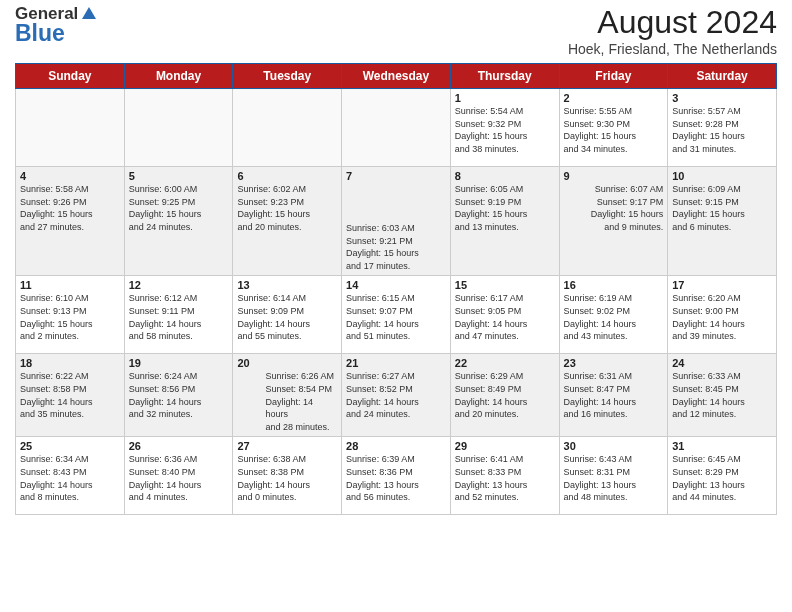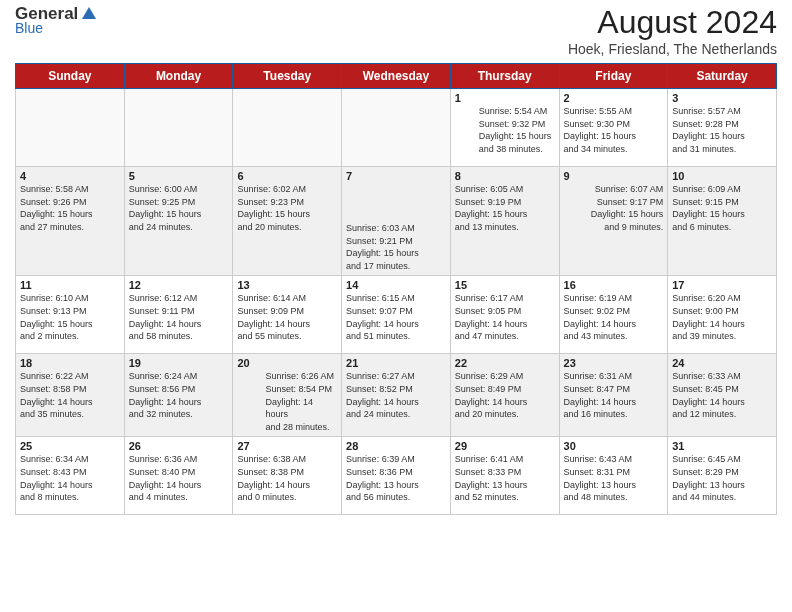--- a/index.html
+++ b/index.html
@@ -83,21 +83,21 @@
 
 <div class="page">
   <div class="header">
     <div class="logo">
       <div style="display:flex;align-items:center;gap:2px;">
         <span style="font-size:17px;font-weight:bold;color:#333;">General</span>
         <svg width="18" height="18" viewBox="0 0 18 18">
           <polygon points="9,2 16,14 2,14" fill="#2a6db5"></polygon>
         </svg>
       </div>
-      <span style="font-size:14px;font-weight:normal;color:#2a6db5;margin-top:-4px;">Blue</span>
+      <span style="font-size:23px;font-weight:bold;color:#2a6db5;margin-top:-4px;">Blue</span>
     </div>
     <div class="title-block">
       <div class="month-year">August 2024</div>
       <div class="location">Hoek, Friesland, The Netherlands</div>
     </div>
   </div>
 
   <table class="calendar-table">
     <thead>
       <tr>
@@ -111,21 +111,21 @@
         </tr>
     </thead>
     <tbody id="calendar-body">
     <tr>
           <td class="empty"></td>
           <td class="empty"></td>
           <td class="empty"></td>
           <td class="empty"></td>
           <td>
             <div class="day-number">1</div>
-            <div class="day-info" style="white-space: pre-line; margin-left: 24px;">Sunrise: 5:54 AM
+            <div class="day-info" style="white-space: pre-line;">Sunrise: 5:54 AM
 Sunset: 9:32 PM
 Daylight: 15 hours
 and 38 minutes.</div>
           </td>
           <td>
             <div class="day-number">2</div>
             <div class="day-info" style="white-space: pre-line;">Sunrise: 5:55 AM
 Sunset: 9:30 PM
 Daylight: 15 hours
 and 34 minutes.</div>

